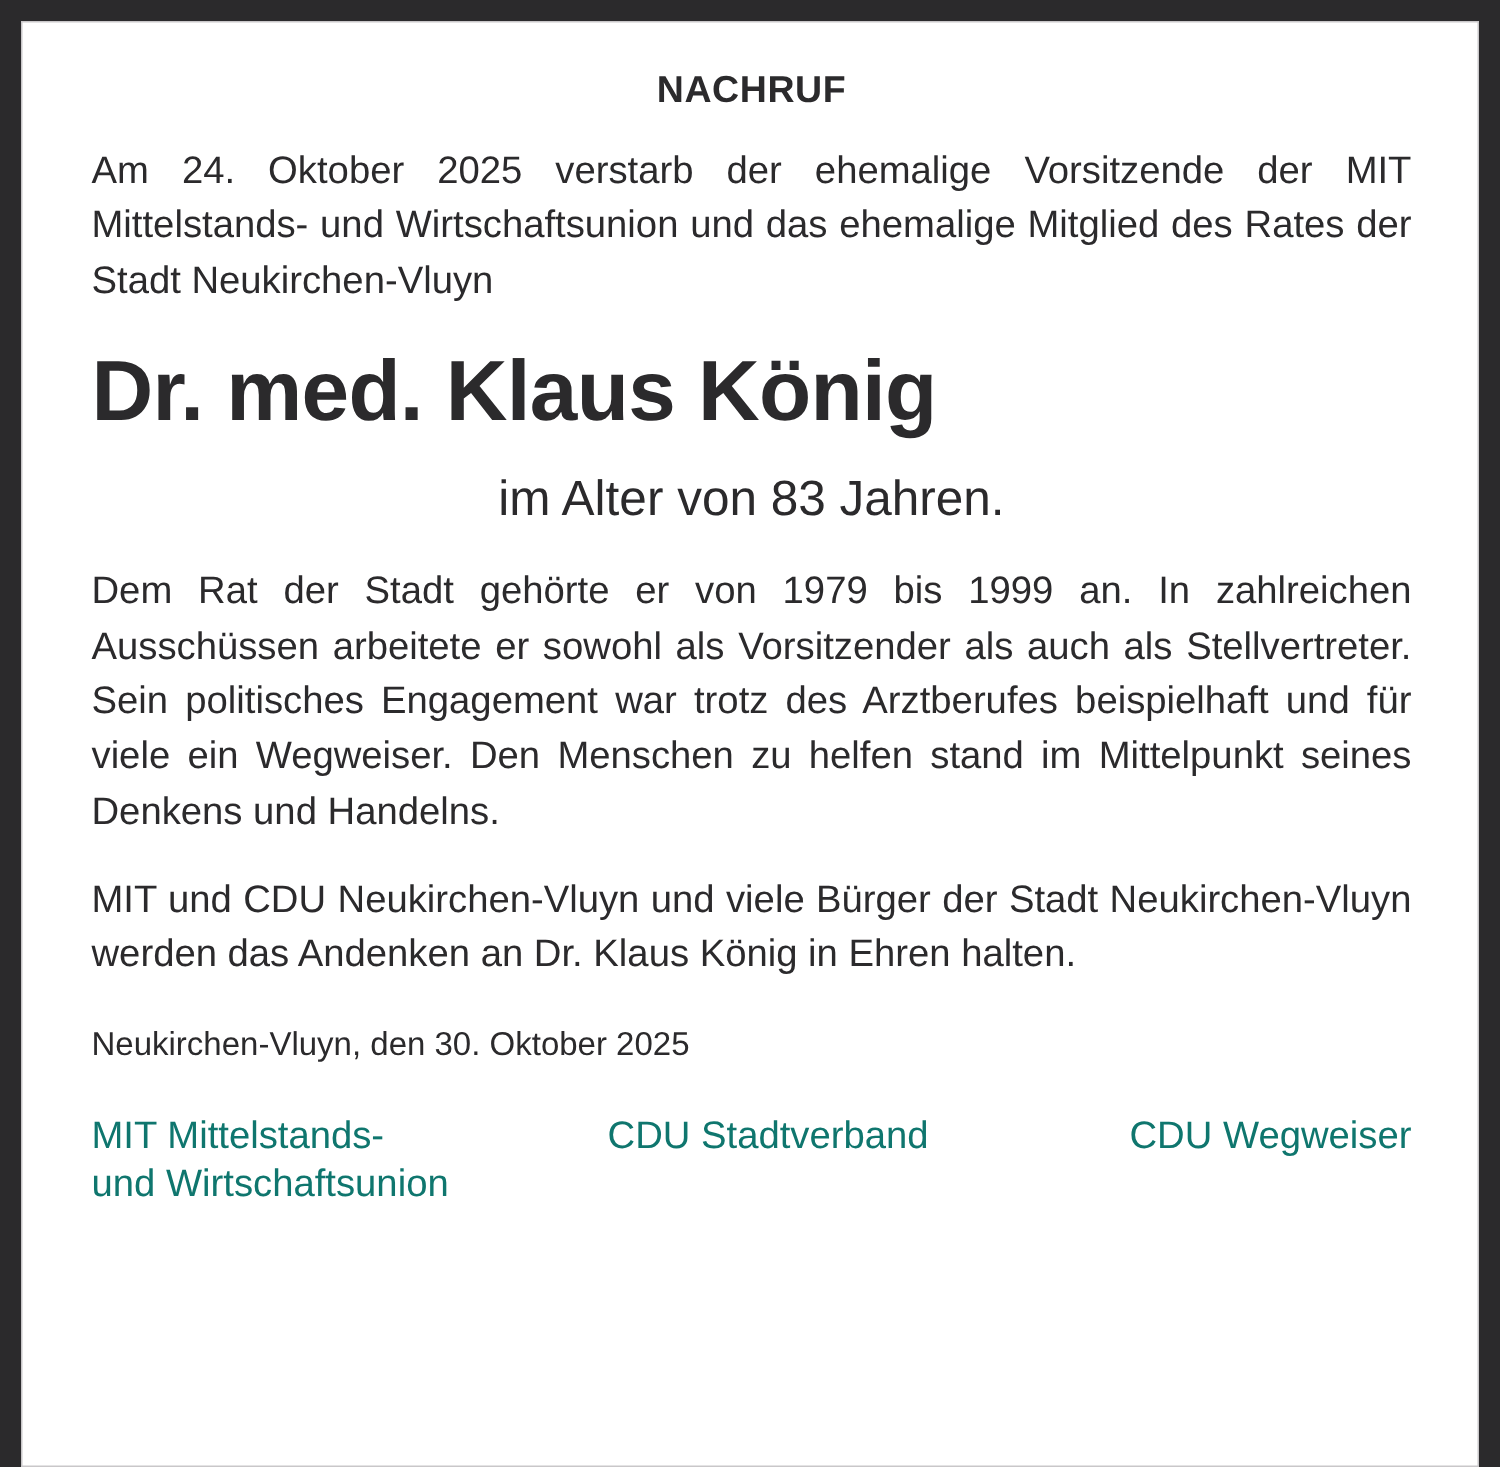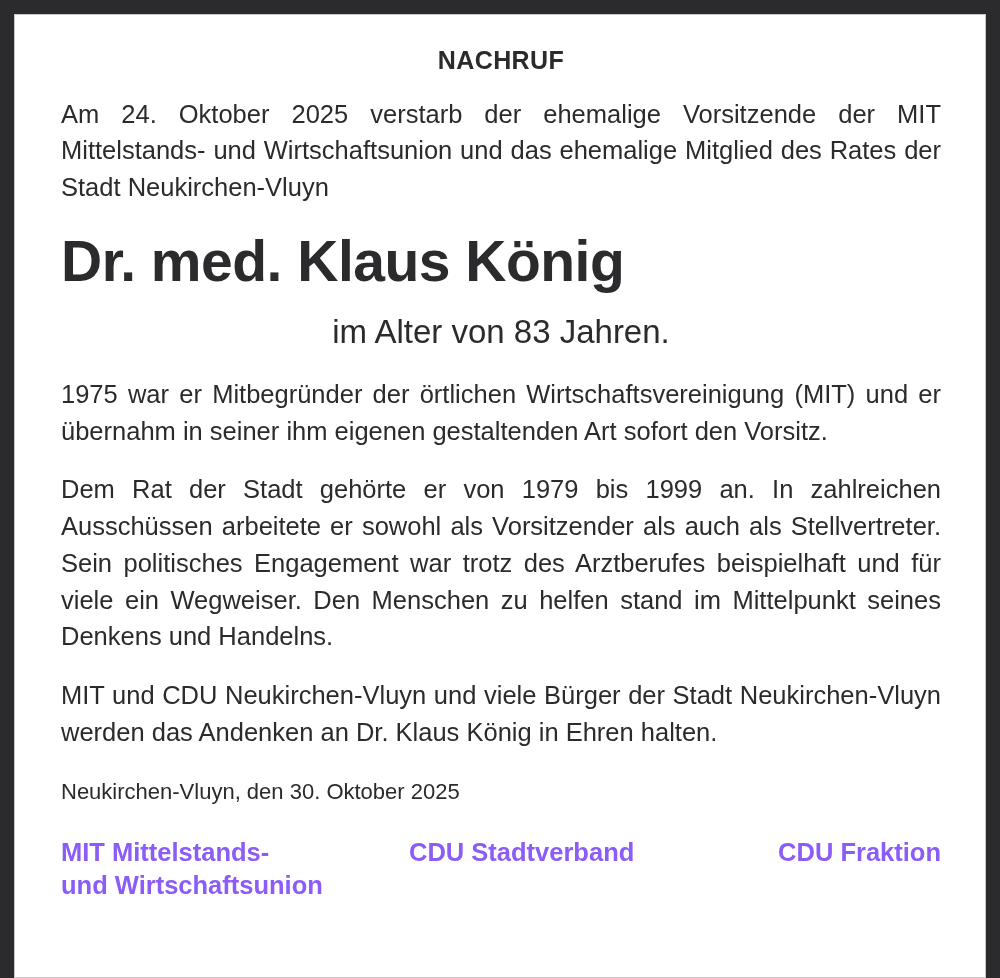--- a/index.html
+++ b/index.html
@@ -73,59 +73,58 @@
     text-align: left;
     margin: 26px 0 0 0;
     color: #2b2a2c;
   }
   .signature-row {
     display: flex;
     align-items: flex-start;
     margin-top: 30px;
   }
   .sig-col {
-    font-weight: bold;
+    font-weight: normal;
     font-size: 25.5px;
     line-height: 1.28;
-    color: #8b5cf6;
+    color: #0f766e;
   }
   .sig-col.col-1 { width: 348px; }
   .sig-col.col-2 { width: 352px; }
   .sig-col.col-3 { flex: 1; text-align: right; }
   .sig-line { display: block; white-space: nowrap; }
 </style>
 </head>
 <body>
 
 <div class="notice-frame">
   <div class="notice-card">
 
     <div class="nachruf-heading">NACHRUF</div>
 
     <p class="body-par first">Am 24. Oktober 2025 verstarb der ehemalige Vorsitzende der MIT Mittelstands- und Wirtschaftsunion und das ehemalige Mitglied des Rates der Stadt Neukirchen-Vluyn</p>
 
     <div class="deceased-name">Dr. med. Klaus König</div>
 
     <p class="age-line">im Alter von 83 Jahren.</p>
 
-    <p class="body-par">1975 war er Mitbegründer der örtlichen Wirtschaftsvereinigung (MIT) und er übernahm in seiner ihm eigenen gestaltenden Art sofort den Vorsitz.</p>
 
     <p class="body-par">Dem Rat der Stadt gehörte er von 1979 bis 1999 an. In zahlreichen Ausschüssen arbeitete er sowohl als Vorsitzender als auch als Stellvertreter. Sein politisches Engagement war trotz des Arztberufes beispielhaft und für viele ein Wegweiser. Den Menschen zu helfen stand im Mittelpunkt seines Denkens und Handelns.</p>
 
     <p class="body-par">MIT und CDU Neukirchen-Vluyn und viele Bürger der Stadt Neukirchen-Vluyn werden das Andenken an Dr. Klaus König in Ehren halten.</p>
 
     <p class="place-date">Neukirchen-Vluyn, den 30. Oktober 2025</p>
 
     <div class="signature-row">
       <div class="sig-col col-1">
         <span class="sig-line">MIT Mittelstands-</span>
         <span class="sig-line">und Wirtschaftsunion</span>
       </div>
       <div class="sig-col col-2">
         <span class="sig-line">CDU Stadtverband</span>
       </div>
       <div class="sig-col col-3">
-        <span class="sig-line">CDU Fraktion</span>
+        <span class="sig-line">CDU Wegweiser</span>
       </div>
     </div>
 
   </div>
 </div>
 
 </body></html>

